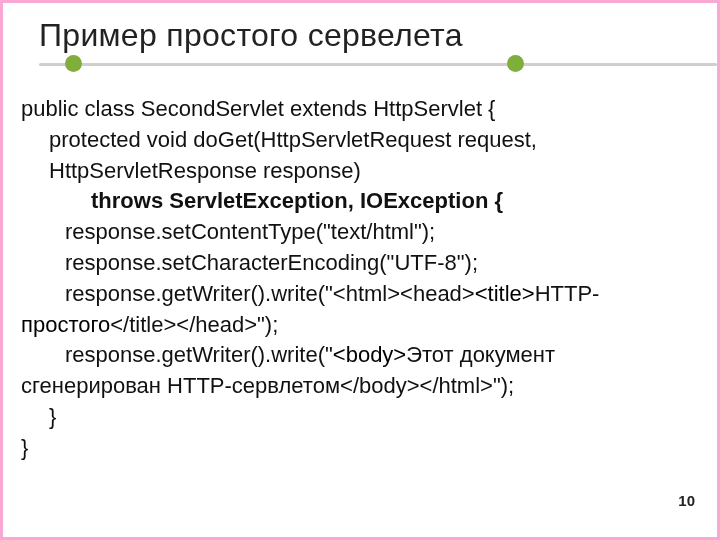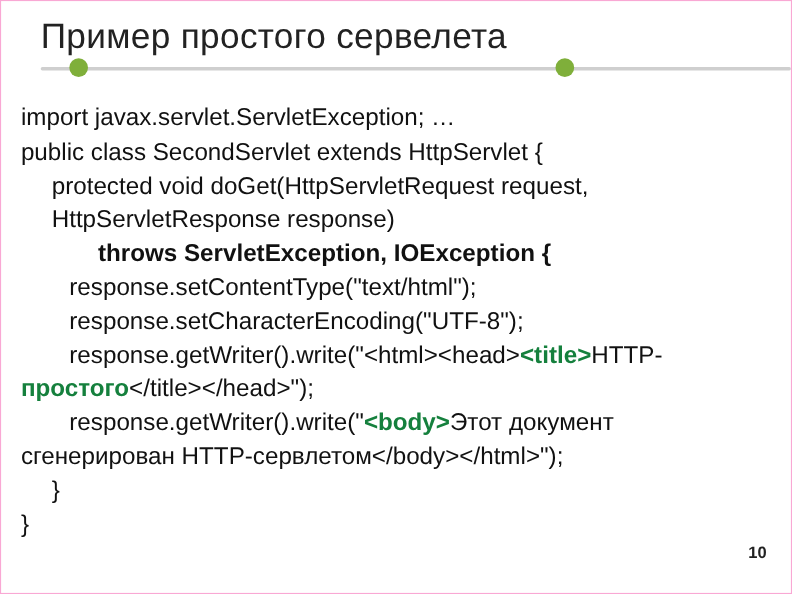--- a/index.html
+++ b/index.html
@@ -7,21 +7,21 @@
     width: 720px;
     height: 540px;
     background: #ffffff;
     font-family: Arial, "Helvetica Neue", sans-serif;
     position: relative;
     overflow: hidden;
   }
   .slide {
     width: 100%;
     height: 100%;
-    border: 1px solid #f9a8d4;
+    border: 3px solid #f9a8d4;
     position: relative;
   }
   .title-area {
     padding: 14px 0 10px 36px;
     position: relative;
   }
   .title {
     font-size: 32px;
     color: #222;
     font-weight: 400;
@@ -55,21 +55,21 @@
     padding: 18px 16px 0 18px;
     font-size: 22px;
     line-height: 1.4;
     color: #111;
   }
   .content div { white-space: pre-wrap; }
   .i1 { margin-left: 0; }
   .i2 { margin-left: 28px; }
   .i3 { margin-left: 70px; font-weight: bold; }
   .i4 { margin-left: 44px; }
-  .kw { color: #15803d; font-weight: bold; }
+  .kw { color: #000000; }
   .pagenum {
     position: absolute;
     right: 22px;
     bottom: 28px;
     font-size: 15px;
     font-weight: bold;
     color: #222;
   }
 </style>
 </head>
@@ -79,21 +79,20 @@
   <div class="title-area">
     <div class="title">Пример простого сервелета</div>
     <div class="rule">
       <div class="rule-line"></div>
       <div class="rule-dot d1"></div>
       <div class="rule-dot d2"></div>
     </div>
   </div>
 
   <div class="content">
-    <div class="i1">import javax.servlet.ServletException; …</div>
     <div class="i1">public class SecondServlet extends HttpServlet {</div>
     <div class="i2">protected void doGet(HttpServletRequest request, HttpServletResponse response)</div>
     <div class="i3">throws ServletException, IOException {</div>
     <div class="i4">response.setContentType("text/html");</div>
     <div class="i4">response.setCharacterEncoding("UTF-8");</div>
     <div class="i4"><span>response.getWriter().write("&lt;html&gt;&lt;head&gt;</span><span class="kw">&lt;title&gt;</span><span>HTTP-</span></div>
     <div class="i1"><span class="kw">простого</span><span>&lt;/title&gt;&lt;/head&gt;");</span></div>
     <div class="i4"><span>response.getWriter().write("</span><span class="kw">&lt;body&gt;</span><span>Этот документ </span></div>
     <div class="i1"><span>сгенерирован HTTP-сервлетом&lt;/body&gt;&lt;/html&gt;");</span></div>
     <div class="i2">}</div>

